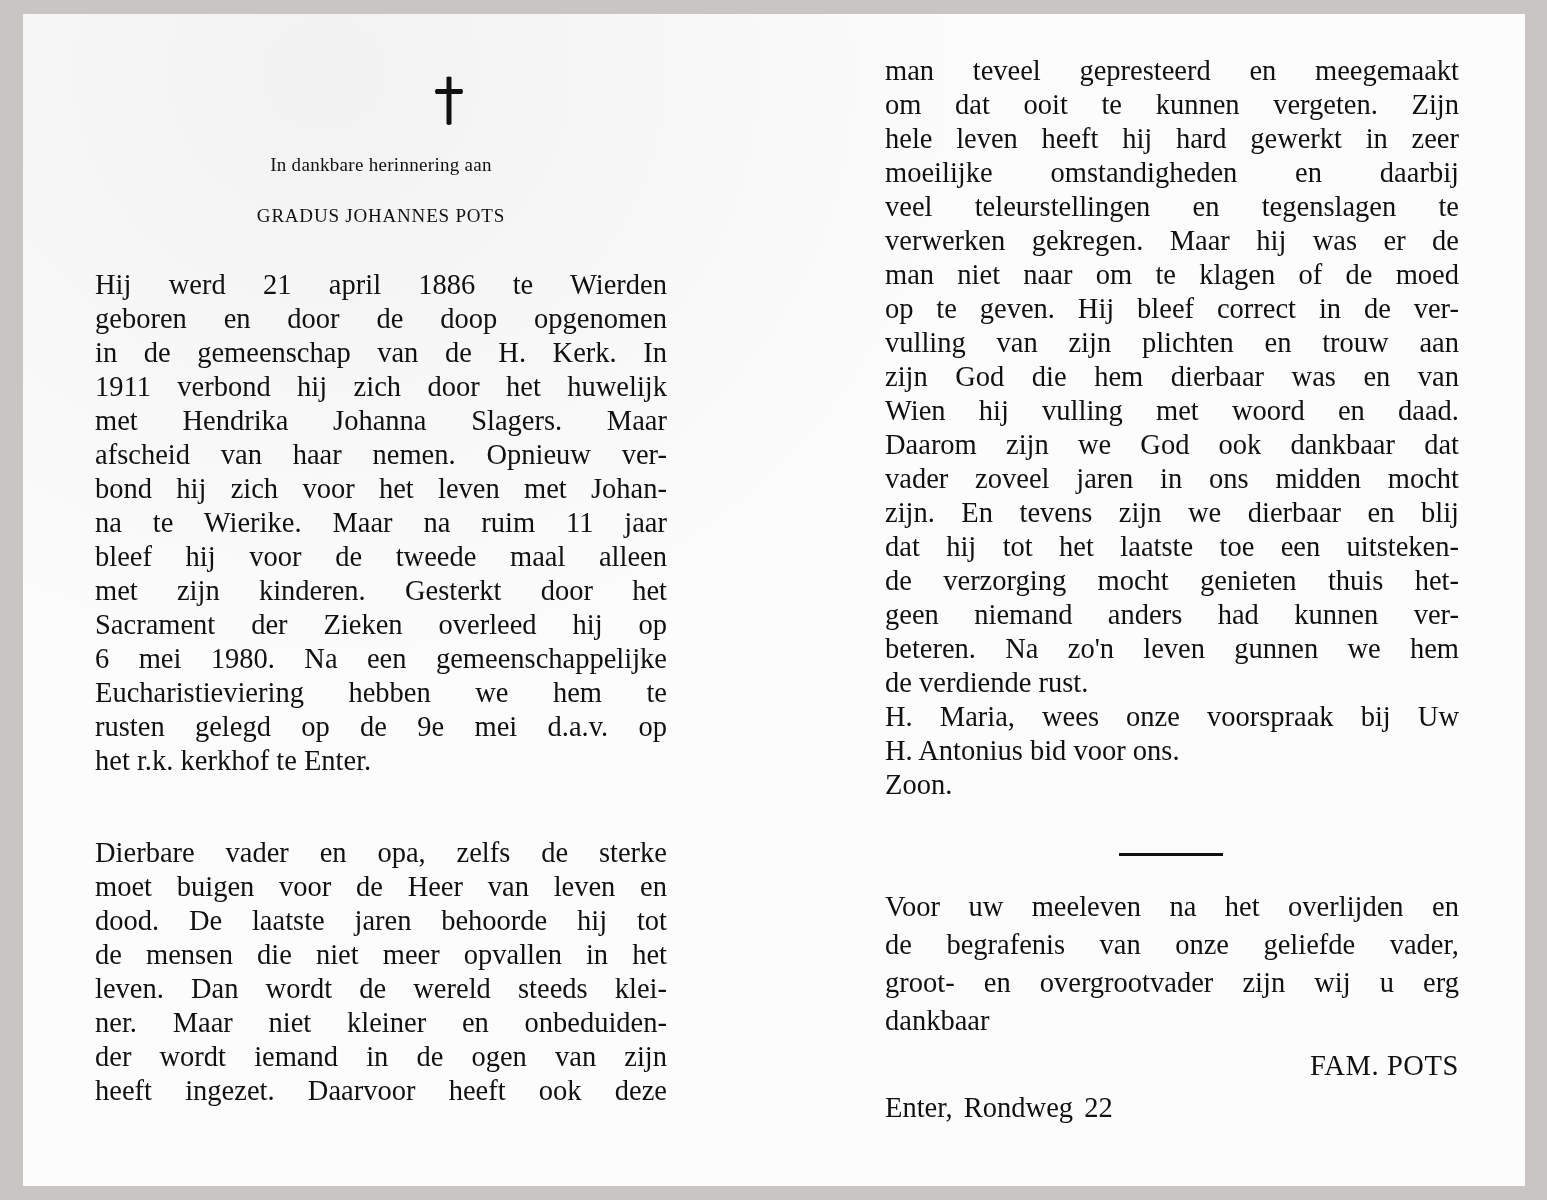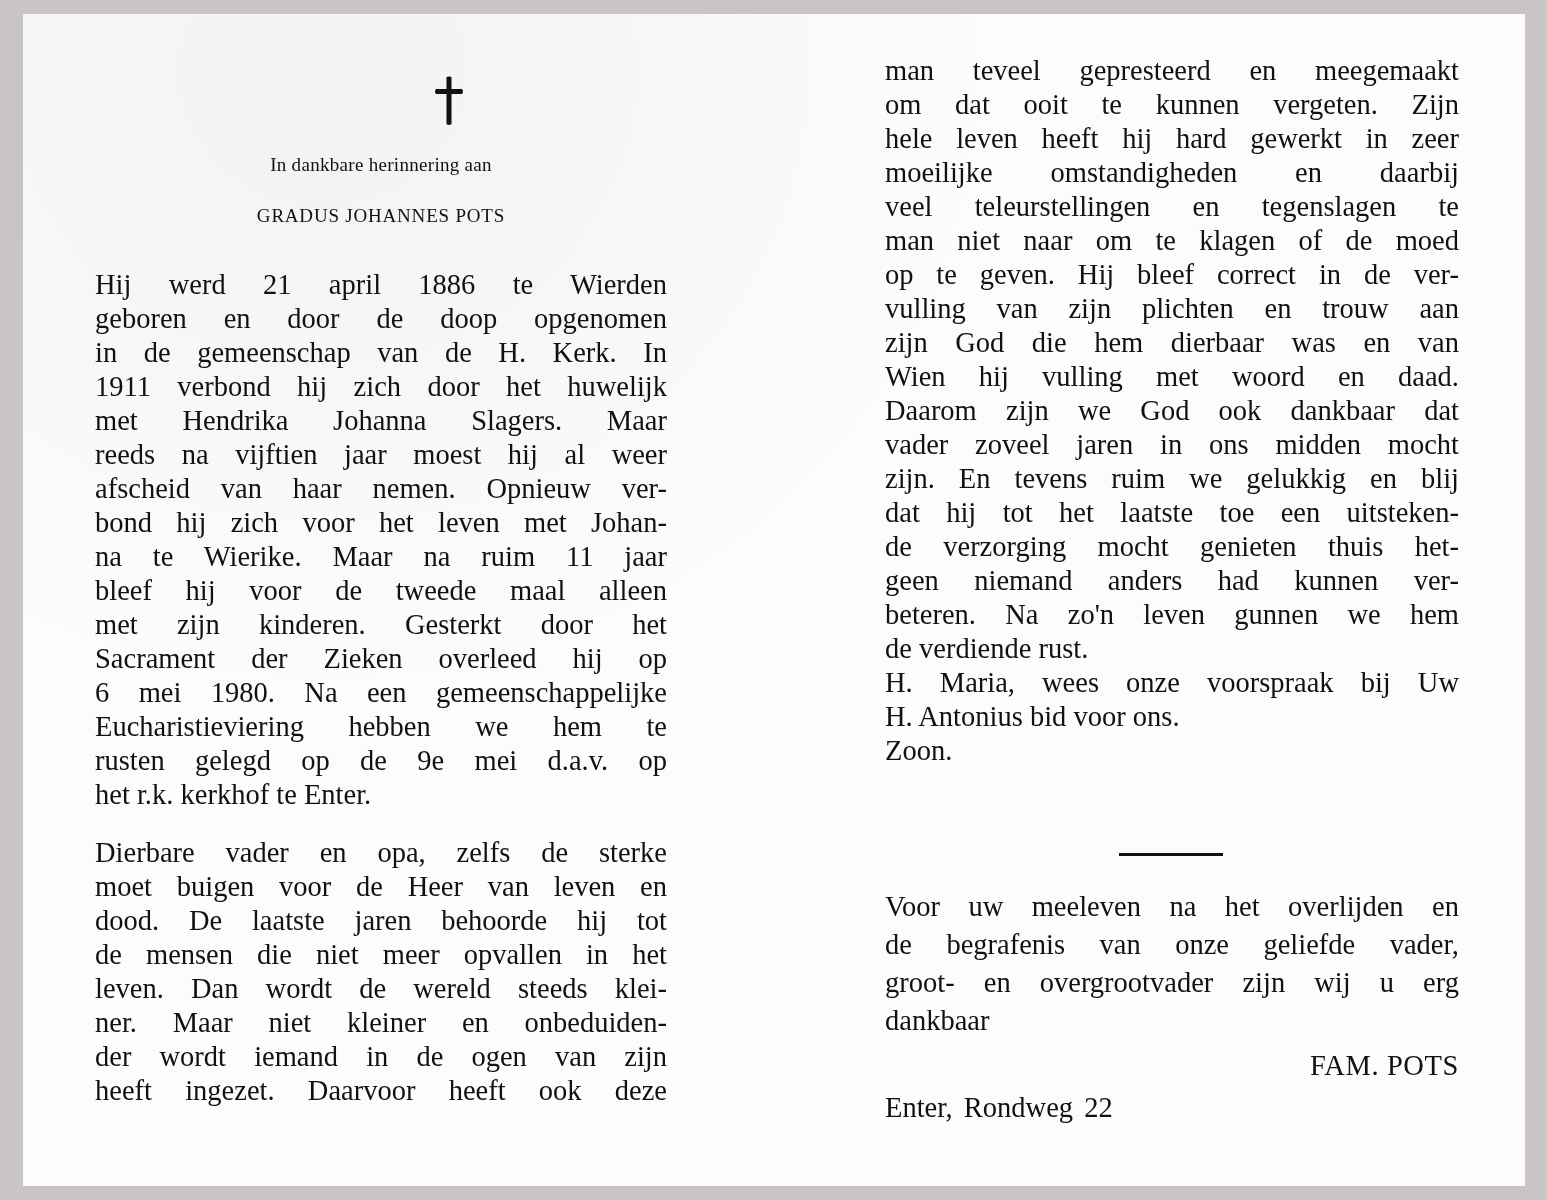--- a/index.html
+++ b/index.html
@@ -116,21 +116,20 @@
 
     <div class="heading intro">In dankbare herinnering aan</div>
     <div class="heading name">GRADUS JOHANNES POTS</div>
 
     <div class="lines p1">
       <span class="line">Hij werd 21 april 1886 te Wierden</span>
       <span class="line">geboren en door de doop opgenomen</span>
       <span class="line">in de gemeenschap van de H. Kerk. In</span>
       <span class="line">1911 verbond hij zich door het huwelijk</span>
       <span class="line">met Hendrika Johanna Slagers. Maar</span>
-      <span class="line">reeds na vijftien jaar moest hij al weer</span>
       <span class="line">afscheid van haar nemen. Opnieuw ver-</span>
       <span class="line">bond hij zich voor het leven met Johan-</span>
       <span class="line">na te Wierike. Maar na ruim 11 jaar</span>
       <span class="line">bleef hij voor de tweede maal alleen</span>
       <span class="line">met zijn kinderen. Gesterkt door het</span>
       <span class="line">Sacrament der Zieken overleed hij op</span>
       <span class="line">6 mei 1980. Na een gemeenschappelijke</span>
       <span class="line">Eucharistieviering hebben we hem te</span>
       <span class="line">rusten gelegd op de 9e mei d.a.v. op</span>
       <span class="line last">het r.k. kerkhof te Enter.</span>
@@ -148,28 +147,29 @@
     </div>
   </div>
 
   <div class="col col-right">
     <div class="lines r1">
       <span class="line">man teveel gepresteerd en meegemaakt</span>
       <span class="line">om dat ooit te kunnen vergeten. Zijn</span>
       <span class="line">hele leven heeft hij hard gewerkt in zeer</span>
       <span class="line">moeilijke omstandigheden en daarbij</span>
       <span class="line">veel teleurstellingen en tegenslagen te</span>
+      <span class="line">verwerken gekregen. Maar hij was er de</span>
       <span class="line">man niet naar om te klagen of de moed</span>
       <span class="line">op te geven. Hij bleef correct in de ver-</span>
       <span class="line">vulling van zijn plichten en trouw aan</span>
       <span class="line">zijn God die hem dierbaar was en van</span>
       <span class="line">Wien hij vulling met woord en daad.</span>
       <span class="line">Daarom zijn we God ook dankbaar dat</span>
       <span class="line">vader zoveel jaren in ons midden mocht</span>
-      <span class="line">zijn. En tevens ruim we gelukkig en blij</span>
+      <span class="line">zijn. En tevens zijn we dierbaar en blij</span>
       <span class="line">dat hij tot het laatste toe een uitsteken-</span>
       <span class="line">de verzorging mocht genieten thuis het-</span>
       <span class="line">geen niemand anders had kunnen ver-</span>
       <span class="line">beteren. Na zo'n leven gunnen we hem</span>
       <span class="line last">de verdiende rust.</span>
       <span class="line">H. Maria, wees onze voorspraak bij Uw</span>
       <span class="line last">H. Antonius bid voor ons.</span>
       <span class="line last">Zoon.</span>
     </div>
 

